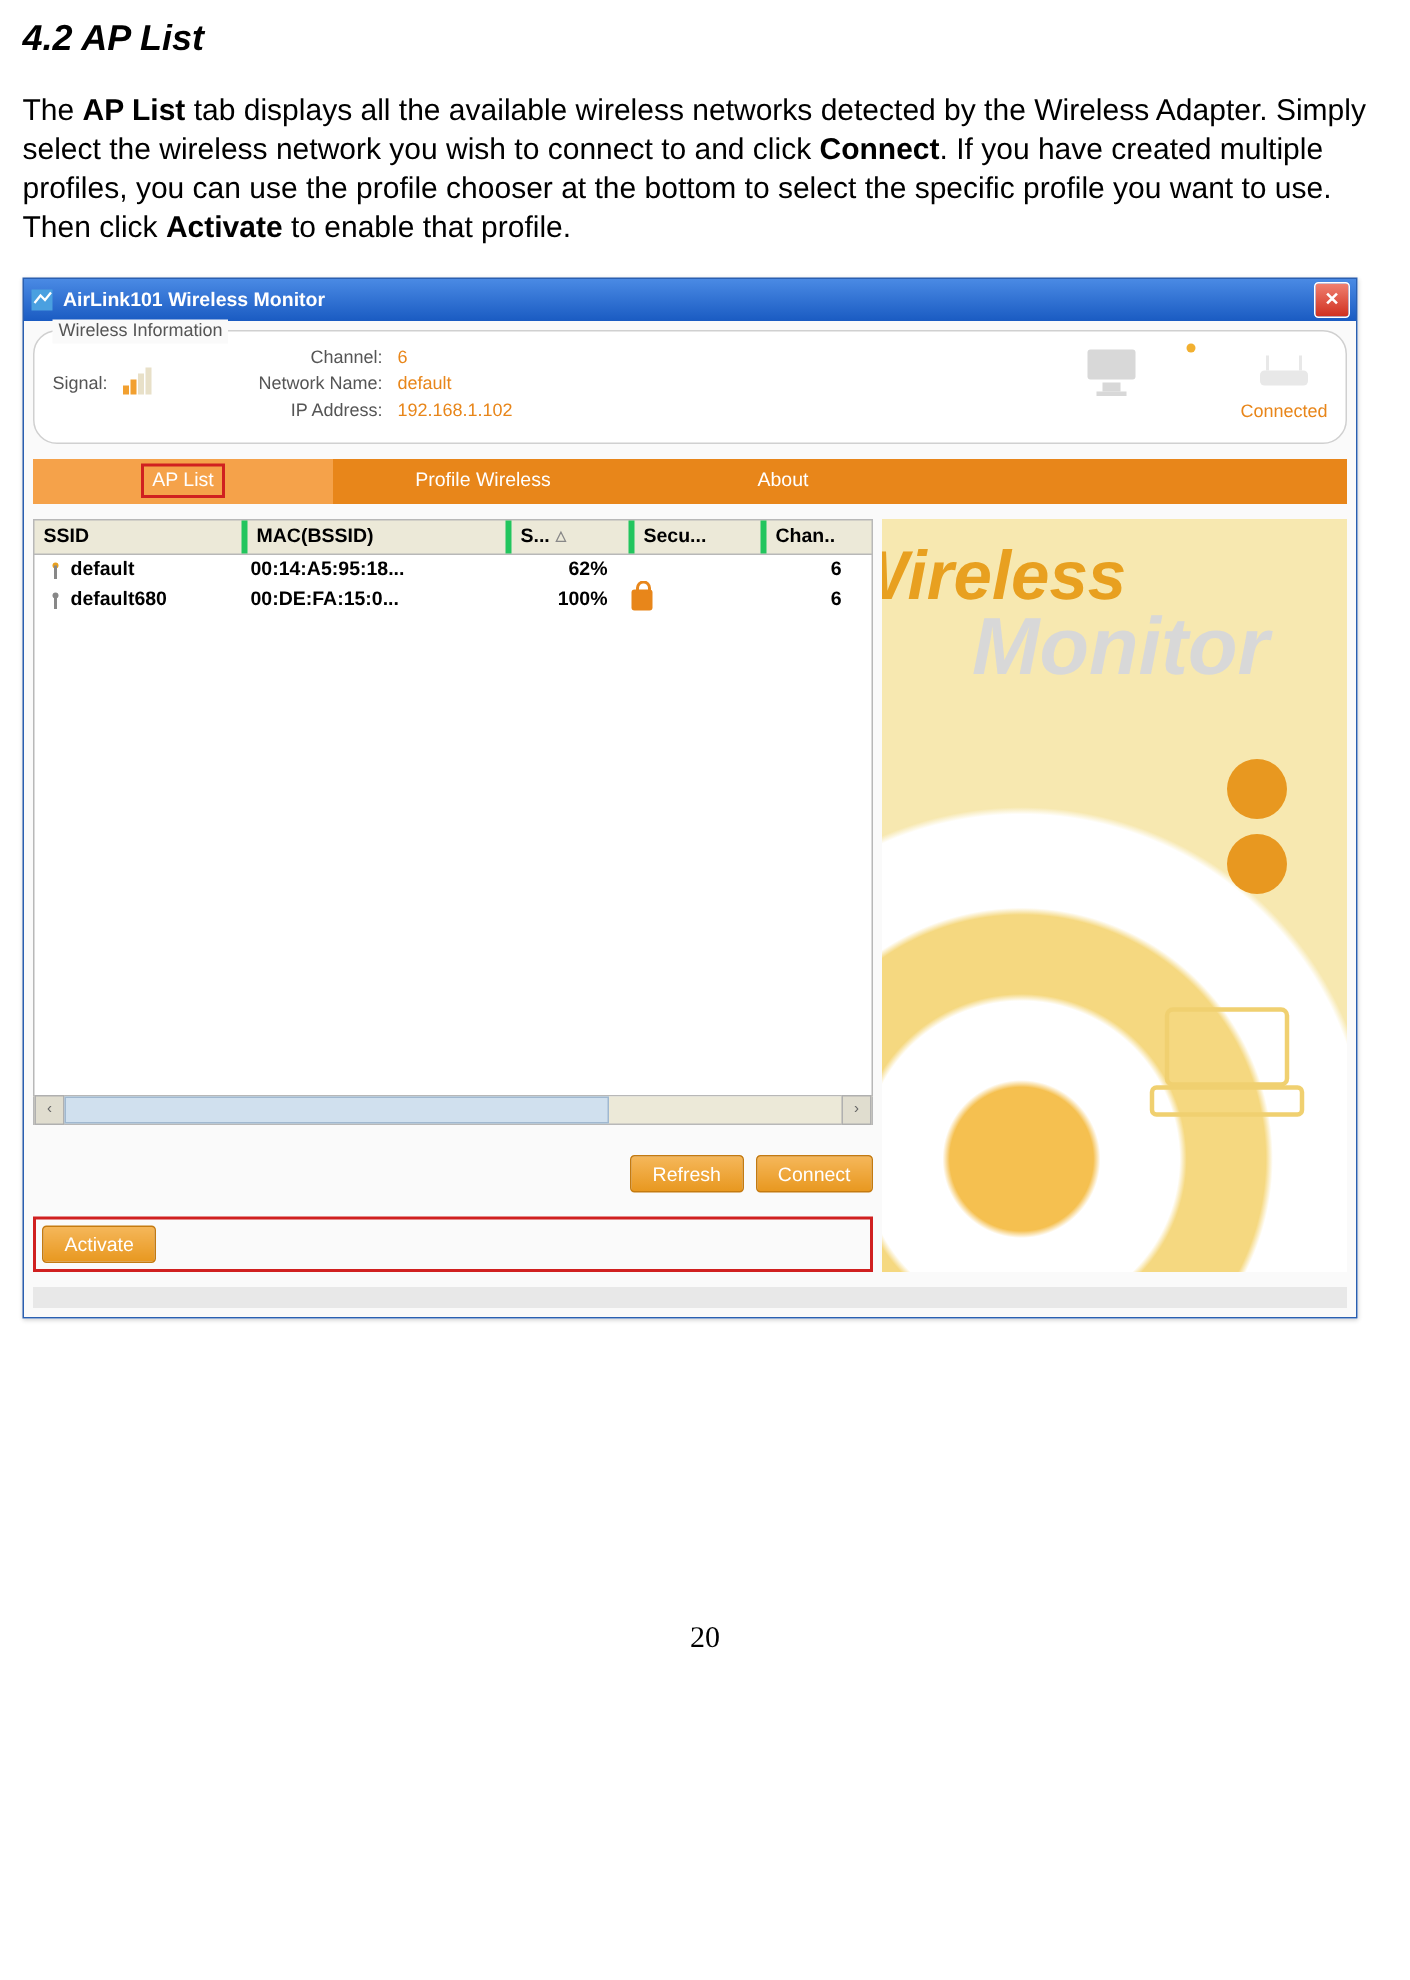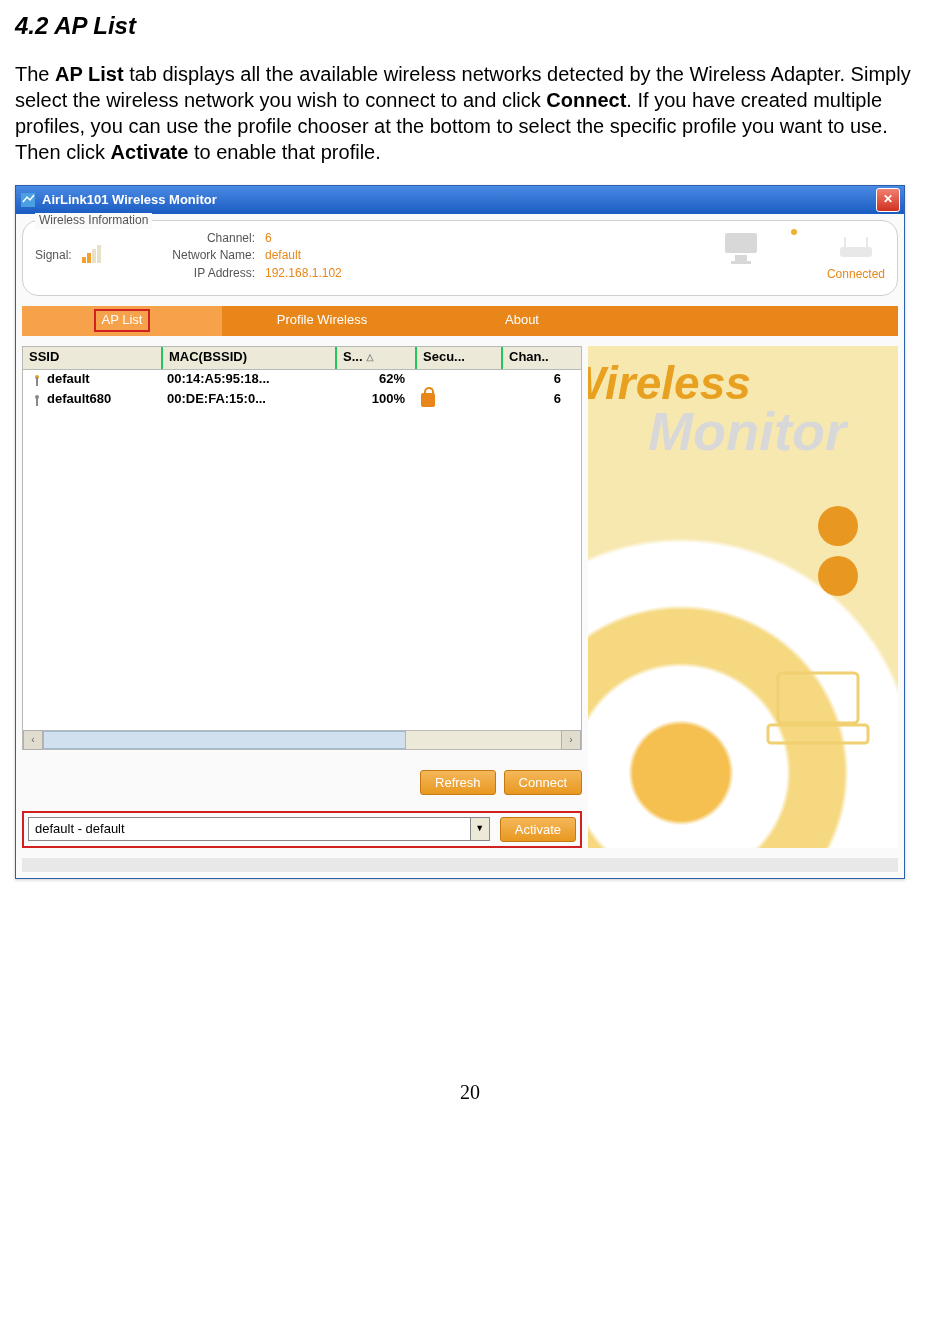--- a/index.html
+++ b/index.html
@@ -154,21 +154,21 @@
   }
   .table-head {
     display: flex;
     background: #ece9d8;
     border: 1px solid #b8b8b8;
     font-size: 13px;
     font-weight: bold;
     height: 22px;
     align-items: center;
   }
-  .col { padding: 0 6px; border-right: 2px solid #22c55e; height: 100%; display: flex; align-items: center; }
+  .col { padding: 0 6px; border-right: 4px solid #22c55e; height: 100%; display: flex; align-items: center; }
   .col-ssid { width: 126px; }
   .col-mac  { width: 160px; }
   .col-sig  { width: 66px; }
   .col-sec  { width: 72px; }
   .col-chan { flex: 1; border-right: none; }
   .sort-ind { font-size: 9px; margin-left: 4px; color: #888; }
 
   .table-body {
     border: 1px solid #b8b8b8;
     border-top: none;
@@ -424,24 +424,20 @@
           </div>
           <div class="arrow">›</div>
         </div>
 
         <div class="btn-row">
           <button class="btn-orange">Refresh</button>
           <button class="btn-orange">Connect</button>
         </div>
 
         <div class="profile-row">
-          <div class="combo">
-            <span class="txt">default - default</span>
-            <span class="dd">▼</span>
-          </div>
           <button class="btn-orange">Activate</button>
         </div>
       </div>
 
       <div class="art-panel">
         <div class="art-bg"></div>
         <div class="brand-text1">Wireless</div>
         <div class="brand-text2">Monitor</div>
         <div class="art-dots"></div>
         <div class="art-laptop">

